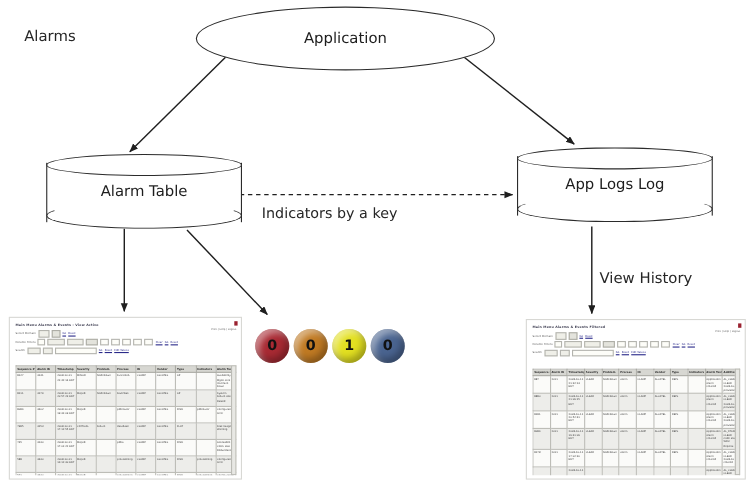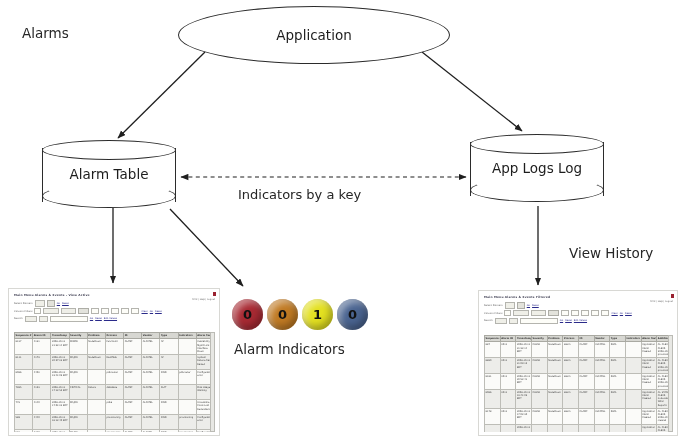--- a/index.html
+++ b/index.html
@@ -32,21 +32,21 @@
     position: absolute;
     font-size: 13.5px;
     line-height: 17px;
     color: #262626;
     white-space: pre;
   }
   .lbl-alarms      { left: 22px;  top: 25px; }
   .lbl-events      { left: 478px; top: 20px; text-align: left; }
   .lbl-correlated  { left: 238px; top: 186px; font-size: 13px; }
   .lbl-viewactive  { left: 18px;  top: 248px; }
-  .lbl-viewhistory { left: 545px; top: 245px; margin-left: 24px; }
+  .lbl-viewhistory { left: 545px; top: 245px; }
   .lbl-indicators  { left: 234px; top: 341px; font-size: 13.5px; }
 
   
   .ellipse-node {
     position: absolute;
     left: 178px;
     top: 6px;
     width: 270px;
     height: 56px;
     border: 1.3px solid #2b2b2b;
@@ -59,20 +59,21 @@
   .ellipse-node .node-text {
     font-size: 13.5px;
     color: #1d1d1d;
   }
 
   
   .cyl {
     position: absolute;
     width: 134px;
     height: 70px;
+    padding-left: 44px;
   }
   .cyl .cyl-body {
     position: absolute;
     left: 0;
     top: 8px;
     width: 100%;
     height: 54px;
     box-sizing: border-box;
     border-left: 1.3px solid #2b2b2b;
     border-right: 1.3px solid #2b2b2b;
@@ -292,21 +293,20 @@
   </svg>
 
   <div class="lbl lbl-alarms">Alarms</div>
 
 
   <div class="lbl lbl-correlated">Indicators by a key</div>
 
 
   <div class="lbl lbl-viewhistory">View History</div>
 
-  <div class="lbl lbl-indicators">Alarm Indicators</div>
 
   <div class="ellipse-node">
     <span class="node-text">Application</span>
   </div>
 
   <div class="cyl" id="cyl-alarm-table">
     <div class="cyl-body"></div>
     <div class="cyl-bottom"></div>
     <div class="cyl-top"></div>
     <div class="node-text">Alarm Table</div>

